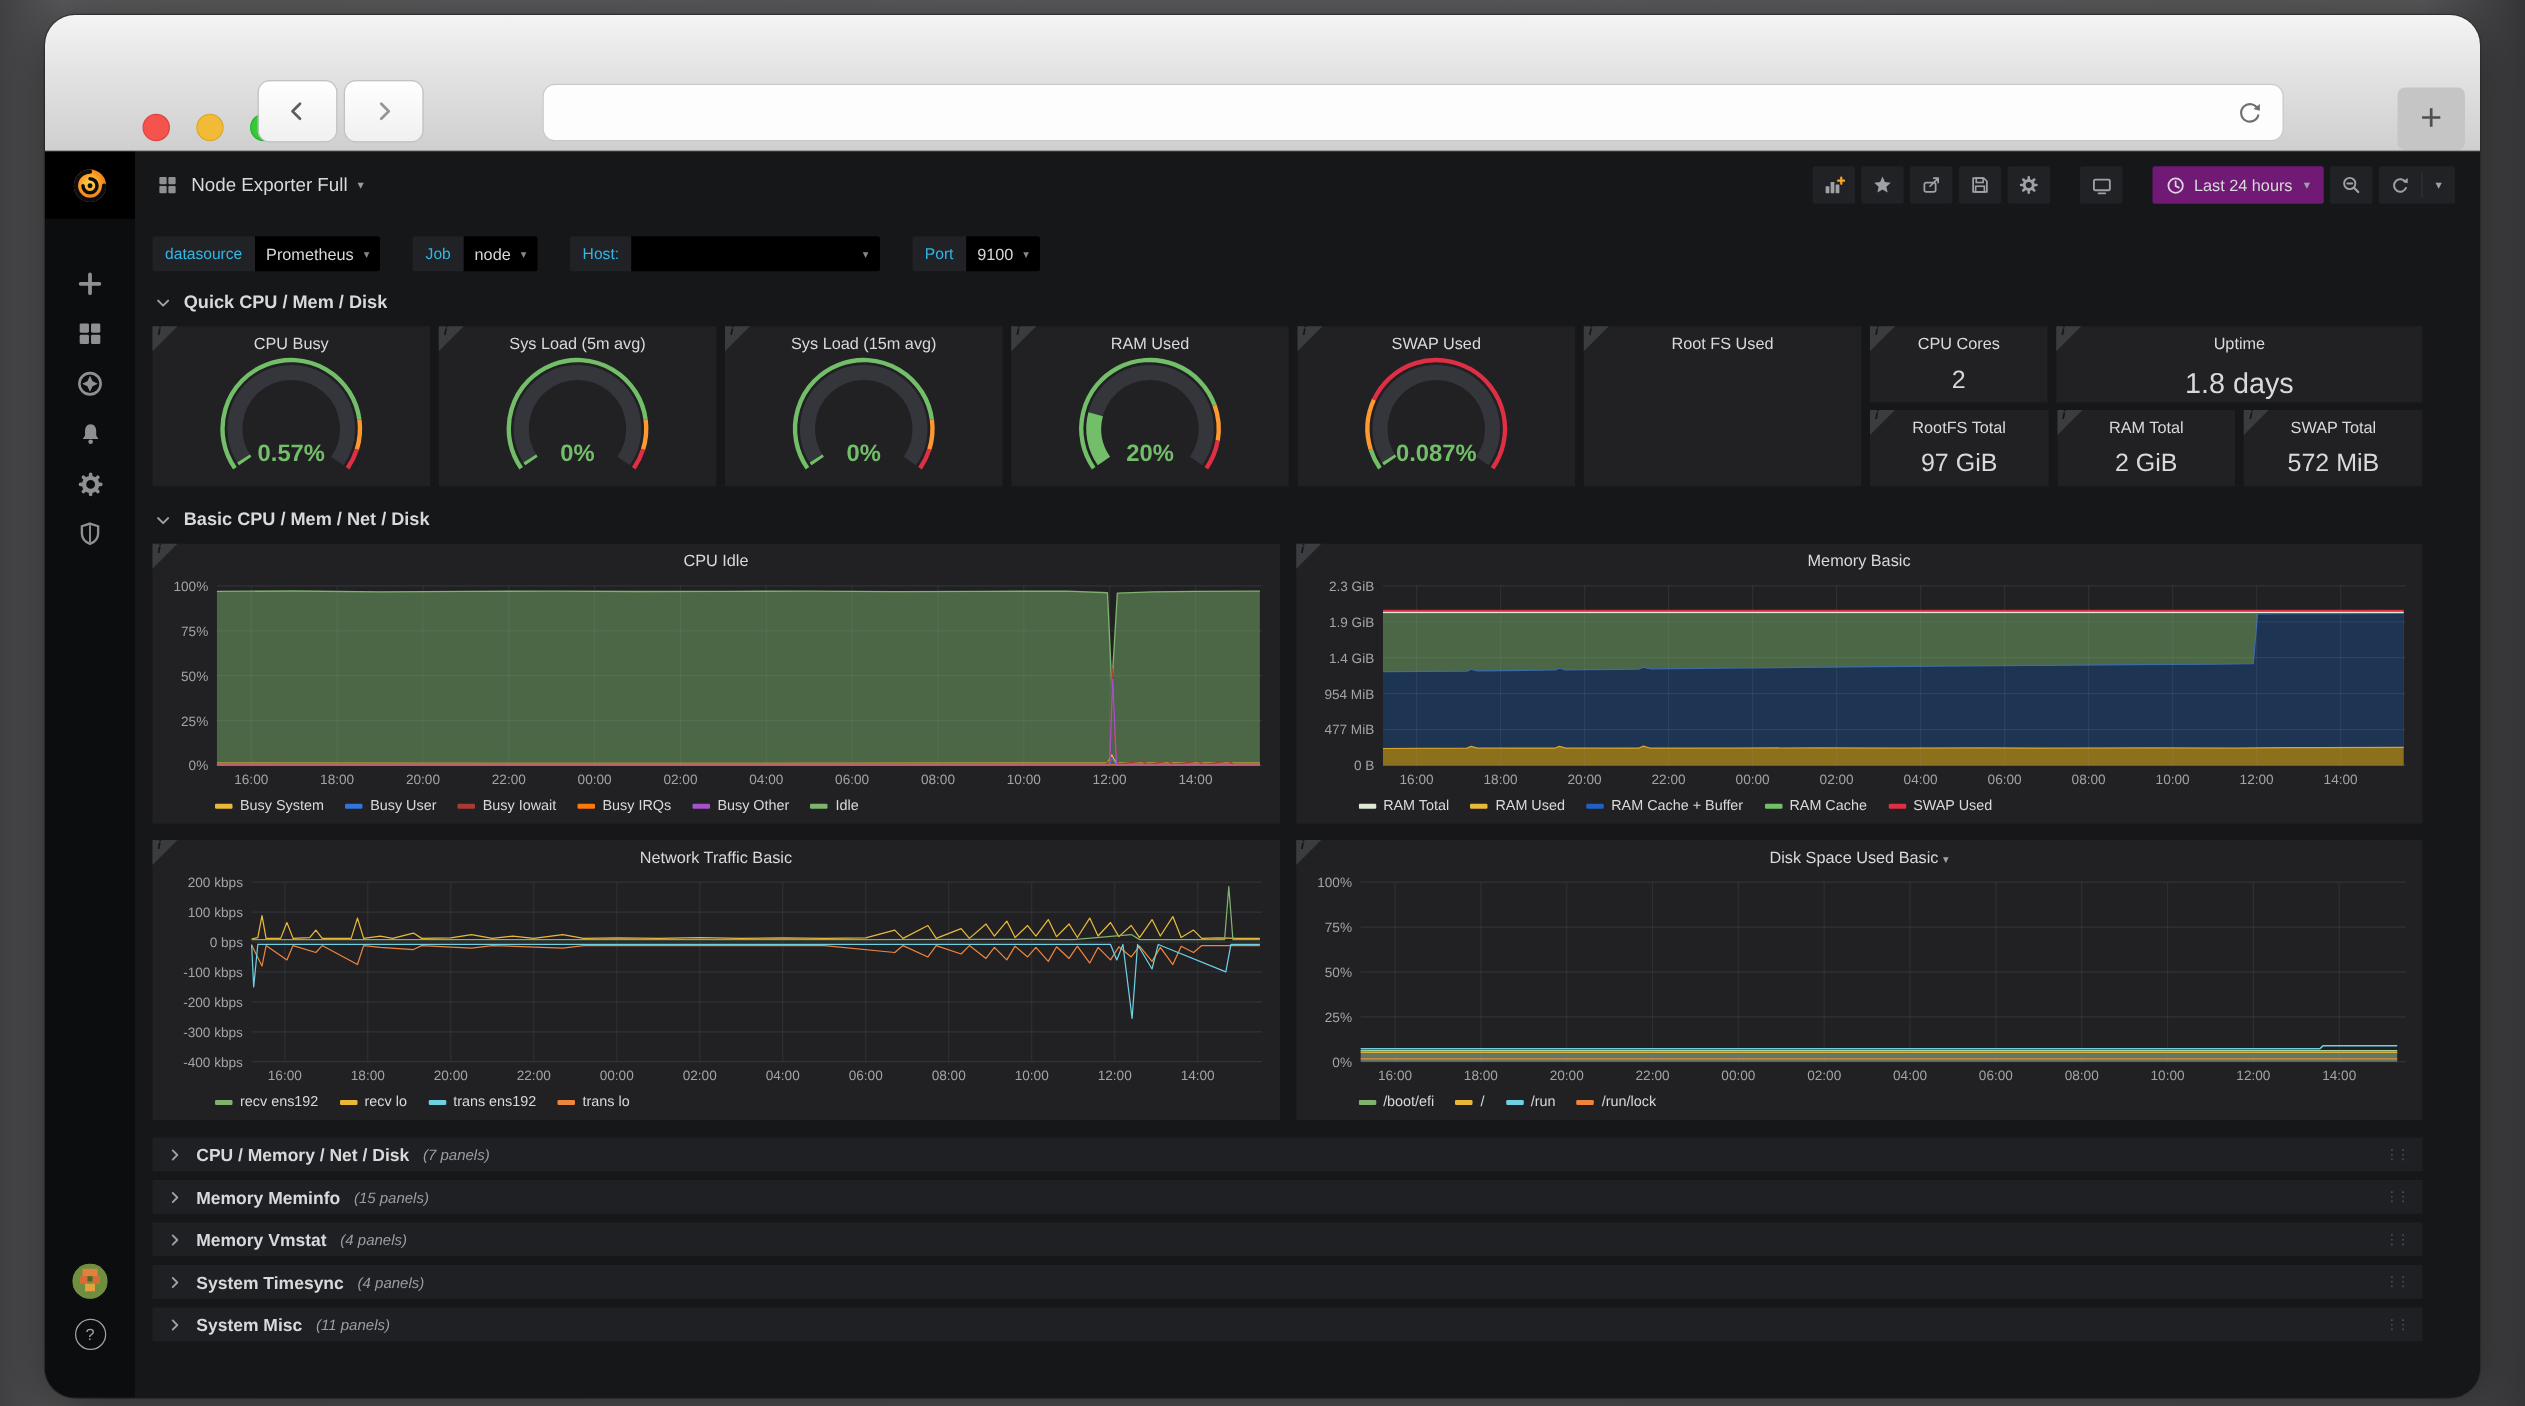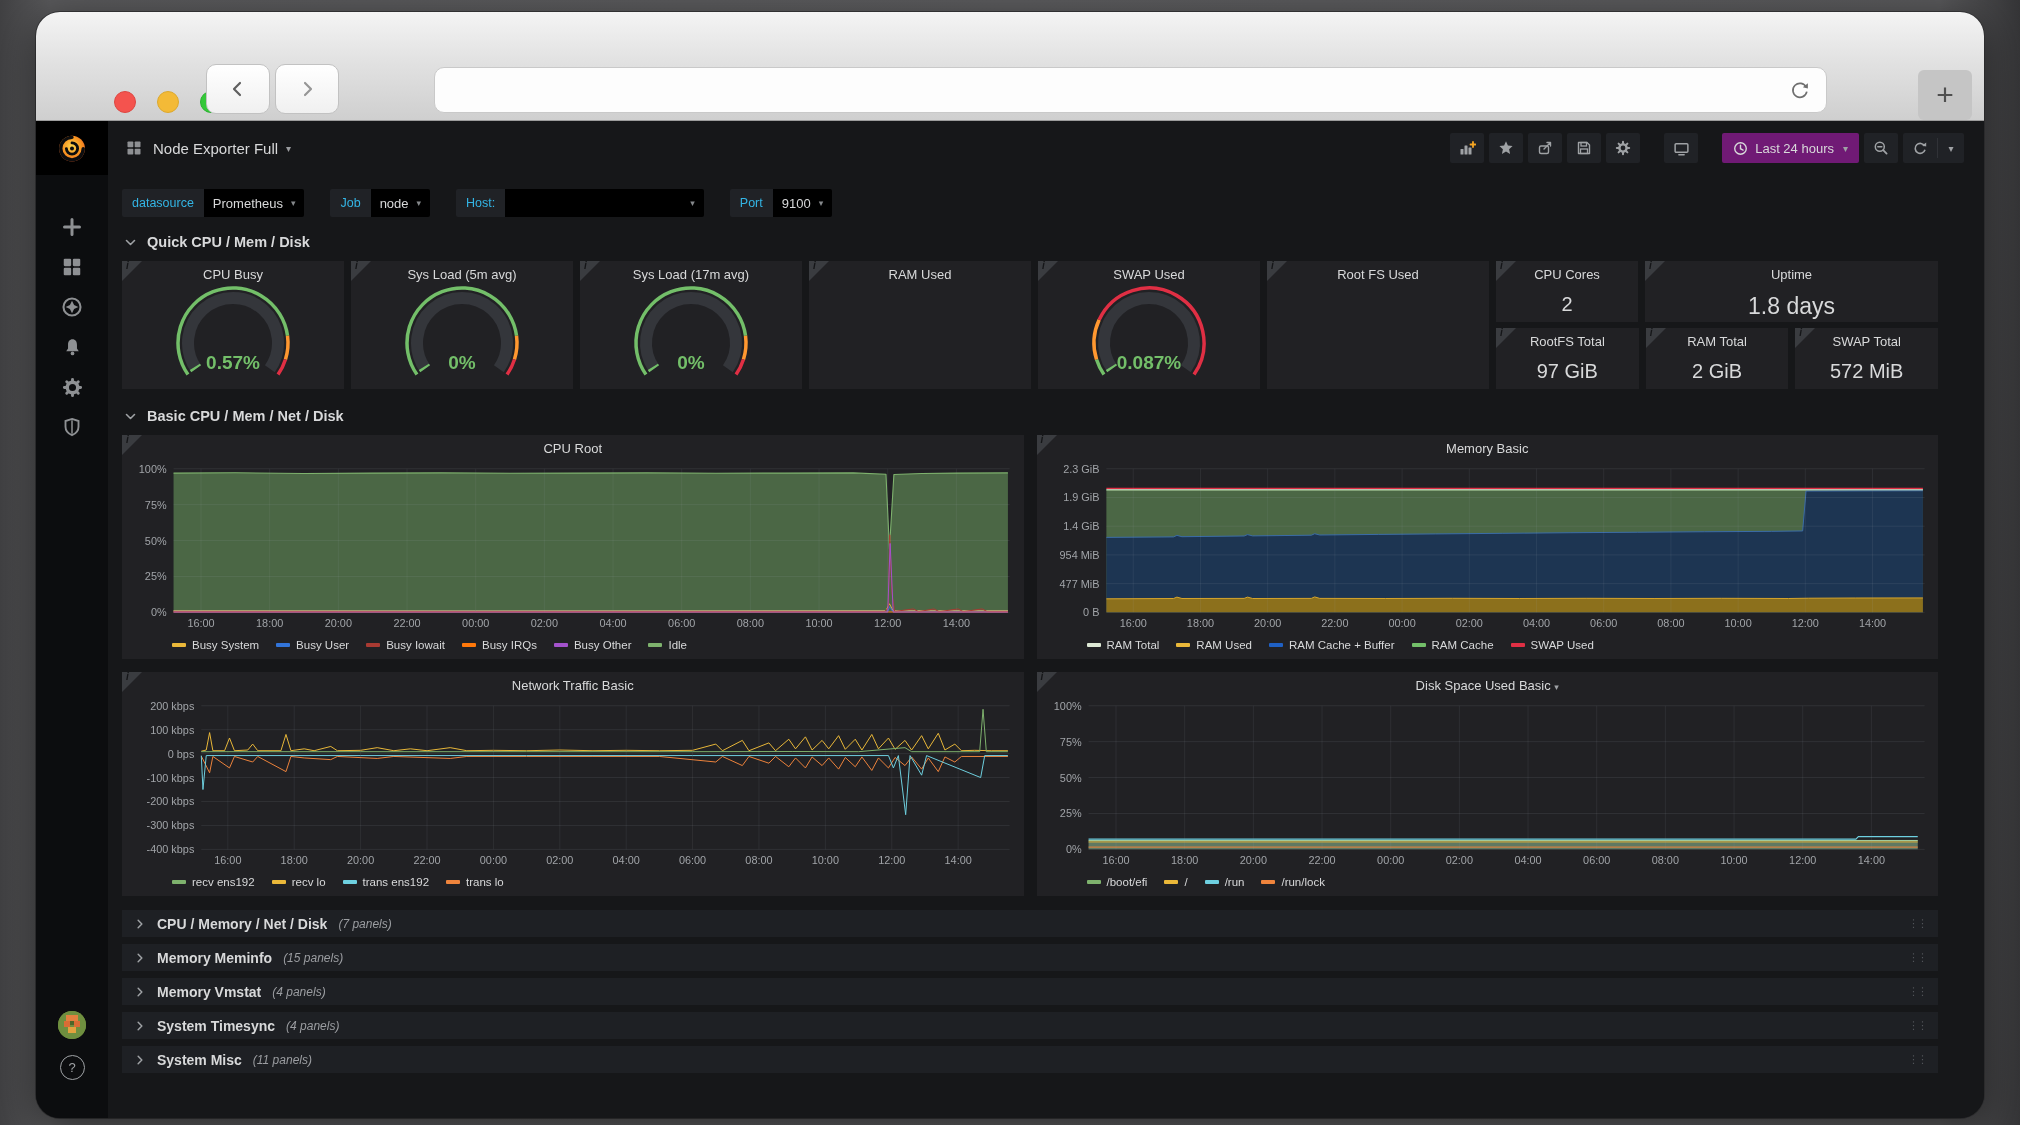--- a/index.html
+++ b/index.html
@@ -352,37 +352,47 @@
                     <path d="M 163.45 74.54 A 55 55 0 0 1 156.05 89.55" fill="none" stroke="#e02f44" stroke-width="3.5"></path>
                     <path d="M 74.14 83.81 A 45 45 0 0 1 72.84 81.85" fill="none" stroke="#73bf69" stroke-width="12"></path>
                     <text x="111" y="84" text-anchor="middle" fill="#73bf69" font-size="19" font-weight="600">0%</text>
                   </svg>
                 </div>
             </div>
             <div class="panel gpanel">
               <div class="ci">
                   <i>i</i>
                 </div>
-              <div class="ptitle">Sys Load (17m avg)</div>
+              <div class="ptitle">Sys Load (15m avg)</div>
               <div class="gaugebox">
                   <svg viewBox="0 0 222 102" style="width: 100%; height: 100%;">
                     <path d="M 74.14 83.81 A 45 45 0 1 1 147.86 83.81" fill="none" stroke="#34363b" stroke-width="12"></path>
                     <path d="M 65.95 89.55 A 55 55 0 1 1 165.53 50.82" fill="none" stroke="#73bf69" stroke-width="3.5"></path>
                     <path d="M 165.53 50.82 A 55 55 0 0 1 163.45 74.54" fill="none" stroke="#ff9830" stroke-width="3.5"></path>
                     <path d="M 163.45 74.54 A 55 55 0 0 1 156.05 89.55" fill="none" stroke="#e02f44" stroke-width="3.5"></path>
                     <path d="M 74.14 83.81 A 45 45 0 0 1 72.84 81.85" fill="none" stroke="#73bf69" stroke-width="12"></path>
                     <text x="111" y="84" text-anchor="middle" fill="#73bf69" font-size="19" font-weight="600">0%</text>
                   </svg>
                 </div>
             </div>
             <div class="panel gpanel">
               <div class="ci">
                   <i>i</i>
                 </div>
               <div class="ptitle">RAM Used</div>
+              <div class="gaugebox">
+                  <svg viewBox="0 0 222 102" style="width: 100%; height: 100%;">
+                    <path d="M 74.14 83.81 A 45 45 0 1 1 147.86 83.81" fill="none" stroke="#34363b" stroke-width="12"></path>
+                    <path d="M 65.95 89.55 A 55 55 0 1 1 162.68 39.19" fill="none" stroke="#73bf69" stroke-width="3.5"></path>
+                    <path d="M 162.68 39.19 A 55 55 0 0 1 165.16 67.55" fill="none" stroke="#ff9830" stroke-width="3.5"></path>
+                    <path d="M 165.16 67.55 A 55 55 0 0 1 156.05 89.55" fill="none" stroke="#e02f44" stroke-width="3.5"></path>
+                    <path d="M 74.14 83.81 A 45 45 0 0 1 67.53 46.35" fill="none" stroke="#73bf69" stroke-width="12"></path>
+                    <text x="111" y="84" text-anchor="middle" fill="#73bf69" font-size="19" font-weight="600">20%</text>
+                  </svg>
+                </div>
             </div>
             <div class="panel gpanel">
               <div class="ci">
                   <i>i</i>
                 </div>
               <div class="ptitle">SWAP Used</div>
               <div class="gaugebox">
                   <svg viewBox="0 0 222 102" style="width: 100%; height: 100%;">
                     <path d="M 74.14 83.81 A 45 45 0 1 1 147.86 83.81" fill="none" stroke="#34363b" stroke-width="12"></path>
                     <path d="M 65.95 89.55 A 55 55 0 0 1 58.55 74.54" fill="none" stroke="#73bf69" stroke-width="3.5"></path>
@@ -447,21 +457,21 @@
                 <path d="M2.5 4.5 L6.5 8.5 L10.5 4.5" fill="none" stroke="#9fa2a5" stroke-width="1.6" stroke-linecap="round" stroke-linejoin="round"></path>
               </svg>
             <span>Basic CPU / Mem / Net / Disk</span>
           </div>
 
           <div class="chartsgrid">
             <div class="panel cpanel">
               <div class="ci">
                   <i>i</i>
                 </div>
-              <div class="ptitle">CPU Root</div>
+              <div class="ptitle">CPU Idle</div>
               <div class="plot">
                   <svg viewBox="0 0 902 173" style="width: 100%; height: 100%;">
                     <polygon points="48.0,12.4 110.4,12.1 179.7,12.8 249.0,12.4 318.4,12.2 387.7,12.5 457.0,12.4 526.3,12.2 595.6,12.6 665.0,12.4 734.3,12.2 767.2,13.5 770.7,89.2 775.2,13.8 803.6,12.8 838.3,12.4 890.3,12.2 890.3,153.0 48.0,153.0" fill="#4e6b48" fill-opacity="0.95"></polygon>
                     <polyline points="48.0,12.4 110.4,12.1 179.7,12.8 249.0,12.4 318.4,12.2 387.7,12.5 457.0,12.4 526.3,12.2 595.6,12.6 665.0,12.4 734.3,12.2 767.2,13.5 770.7,89.2 775.2,13.8 803.6,12.8 838.3,12.4 890.3,12.2" fill="none" stroke="#7eb26d" stroke-width="1.1" stroke-linejoin="round"></polyline>
                     <polyline points="48.0,151.1 353.0,151.3 767.2,151.1 770.7,144.3 774.2,151.1 890.3,151.1" fill="none" stroke="#eab839" stroke-width="1" stroke-linejoin="round"></polyline>
                     <polyline points="48.0,151.8 769.0,151.8 771.0,147.2 773.8,151.8 890.3,151.8" fill="none" stroke="#3274d9" stroke-width="1" stroke-linejoin="round"></polyline>
                     <polyline points="48.0,152.3 765.5,152.3 769.6,148.7 771.0,74.7 773.1,132.7 775.9,152.1 794.9,149.5 800.1,152.3 815.7,149.5 820.9,152.3 840.0,149.5 845.2,152.3 864.3,149.5 869.5,152.3 890.3,152.3" fill="none" stroke="#a93a32" stroke-width="1" stroke-linejoin="round"></polyline>
                     <polyline points="48.0,152.6 890.3,152.6" fill="none" stroke="#ff780a" stroke-width="1" stroke-linejoin="round"></polyline>
                     <polyline points="48.0,152.7 769.0,152.7 771.4,83.4 774.5,152.7 890.3,152.7" fill="none" stroke="#a352cc" stroke-width="1" stroke-linejoin="round"></polyline>
                     <line x1="75.72895277207394" x2="75.72895277207394" y1="8" y2="153" stroke="rgba(160,170,180,0.10)"></line>

